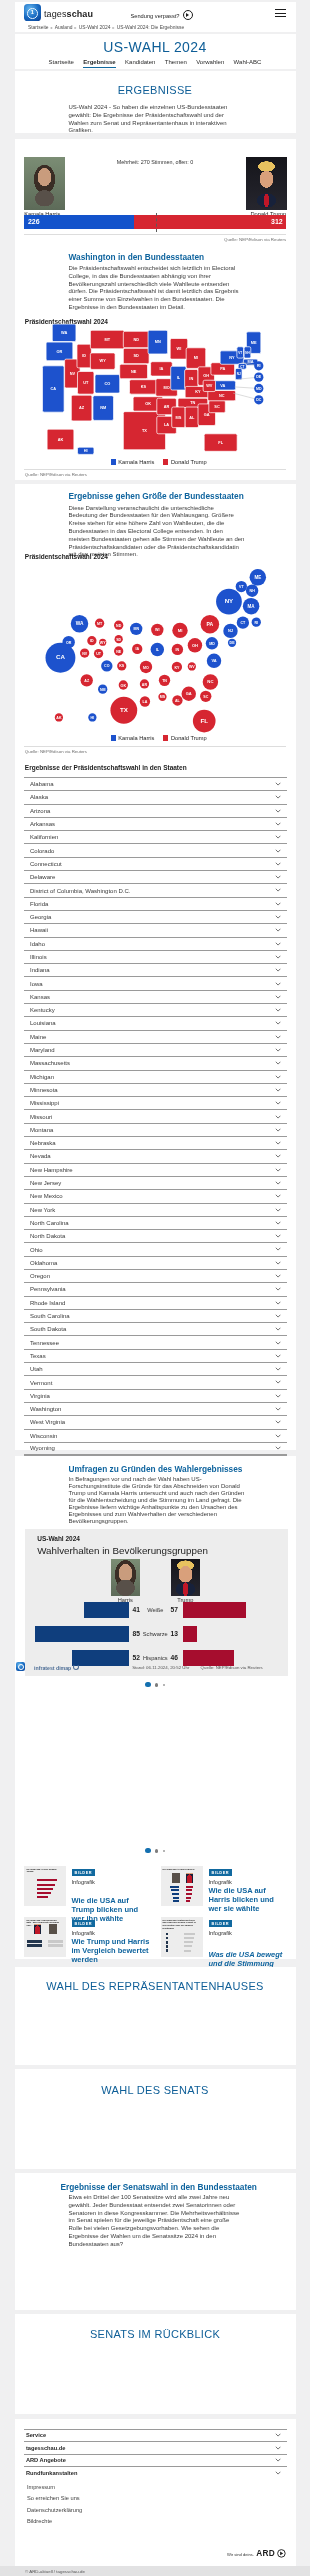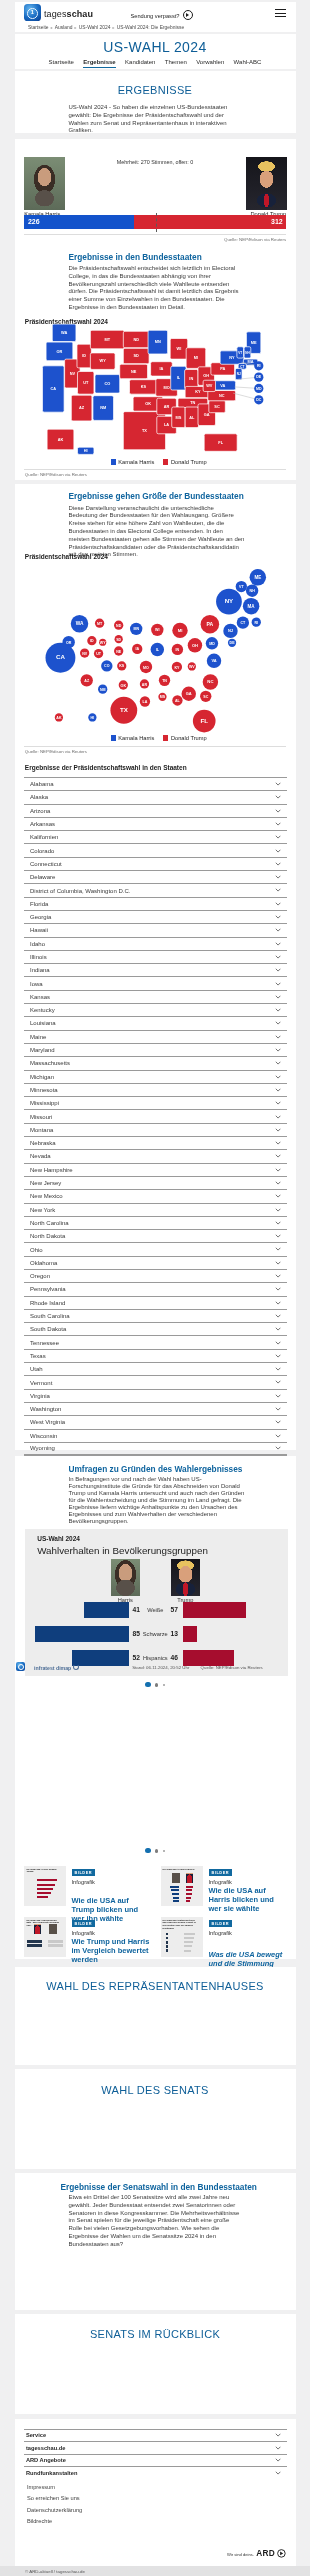--- a/index.html
+++ b/index.html
@@ -127,21 +127,21 @@
   <div class="abs cand-name" style="left:9.8px;top:72px;">Kamala Harris</div>
   <div class="abs cand-name" style="top:72px;right:9.3px;">Donald Trump</div>
   <div class="abs" id="ebar" style="top:76px;">
     <div class="seg d" id="ebar-d" style="width: 110px;"><span>226</span></div>
     <div class="seg r" id="ebar-r"><span>312</span></div>
   </div>
   <div class="abs" id="maj-line" style="top: 74px; left: 141px;"></div>
   <div class="abs divider" style="top:95px;left:9.8px;width:262px;"></div>
   <div class="abs quelle" style="top:98px;right:9.3px;">Quelle: NEP/Edison via Reuters</div>
 
-  <div class="abs subhead" style="top:113px;left:54px;">Ergebnisse in den Bundesstaaten</div>
+  <div class="abs subhead" style="top:113px;left:54px;">Washington in den Bundesstaaten</div>
   <div class="abs body-text" style="top:126px;left:54px;width:174px;">Die Präsidentschaftswahl entscheidet sich letztlich im Electoral College, in das die Bundesstaaten abhängig von ihrer Bevölkerungszahl unterschiedlich viele Wahlleute entsenden dürfen. Die Präsidentschaftswahl ist damit letztlich das Ergebnis einer Summe von Einzelwahlen in den Bundesstaaten. Die Ergebnisse in den Bundesstaaten im Detail.</div>
   <div class="abs bold-label" style="top:179px;left:10.3px;">Präsidentschaftswahl 2024</div>
   <svg class="abs" id="usmap" style="top:182px;left:9.8px;" width="262" height="137" viewBox="47 620 507 266">
       <g>
         <rect x="101" y="626" width="46" height="34" rx="3" fill="#1d52cd" stroke="#fff" stroke-width="1.4"></rect>
         <text x="124" y="645.5" text-anchor="middle" font-size="7.5" font-weight="bold" fill="#fff">WA</text>
       </g>
       <g>
         <rect x="89" y="661" width="52" height="36" rx="3" fill="#1d52cd" stroke="#fff" stroke-width="1.4"></rect>
         <text x="115" y="681.5" text-anchor="middle" font-size="7.5" font-weight="bold" fill="#fff">OR</text>

